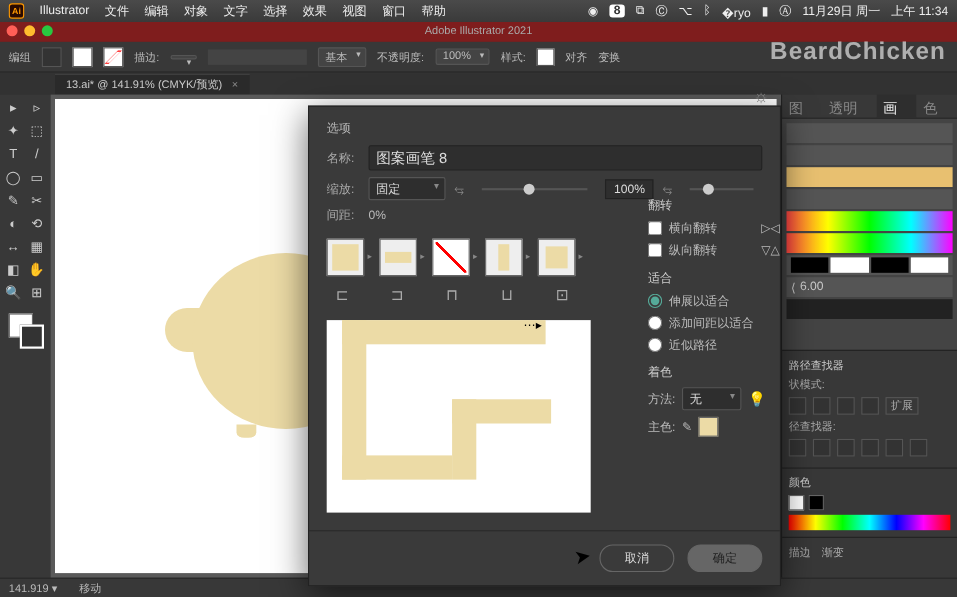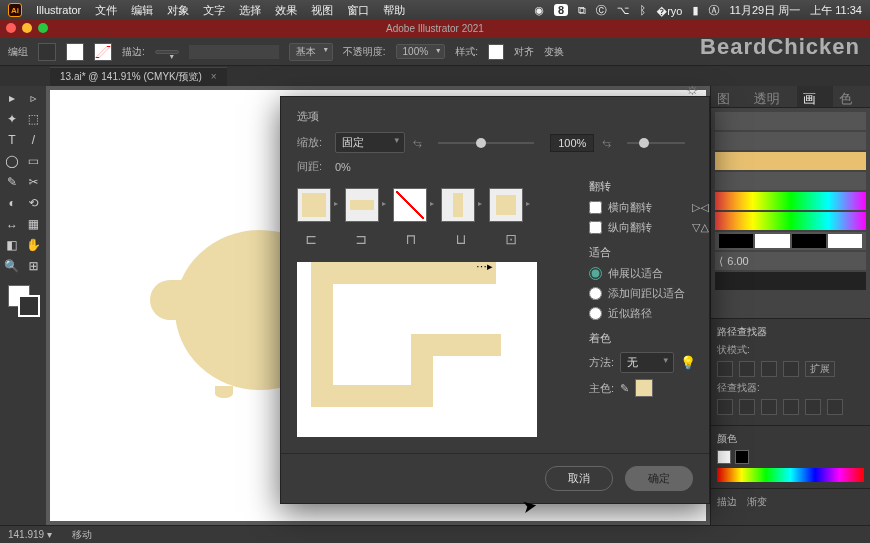--- a/index.html
+++ b/index.html
@@ -254,20 +254,24 @@
   <span><span>141.919</span> ▾</span>
   <span>移动</span>
 </div>
 
 <div class="sun">☼</div>
 
 <div class="dialog">
   <div class="dlg-body" style="position:relative;">
     <div style="margin-bottom:8px;">选项</div>
     <div class="dlg-row">
+      <label>名称:</label>
+      <input class="dlg-input" value="图案画笔 8" style="">
+    </div>
+    <div class="dlg-row">
       <label>缩放:</label>
       <div class="dlg-select">固定</div>
       <span style="color:#888;">⥃</span>
       <div class="slider-track">
           <div class="slider-thumb"></div>
         </div>
       <div class="pct-box">100%</div>
       <span style="color:#888;">⥃</span>
       <div class="slider-track" style="flex:0.6;">
           <div class="slider-thumb" style="left:20%;"></div>

